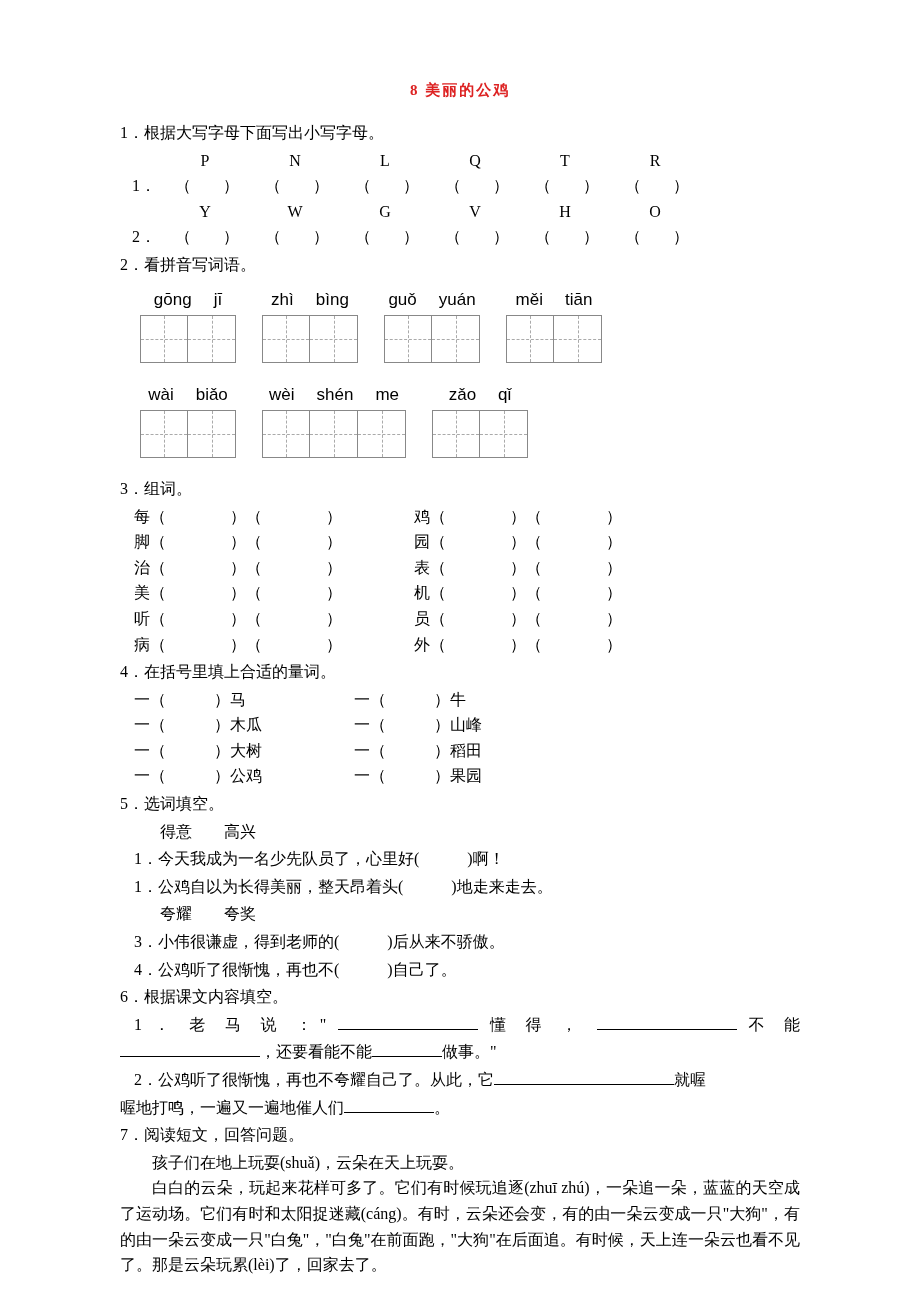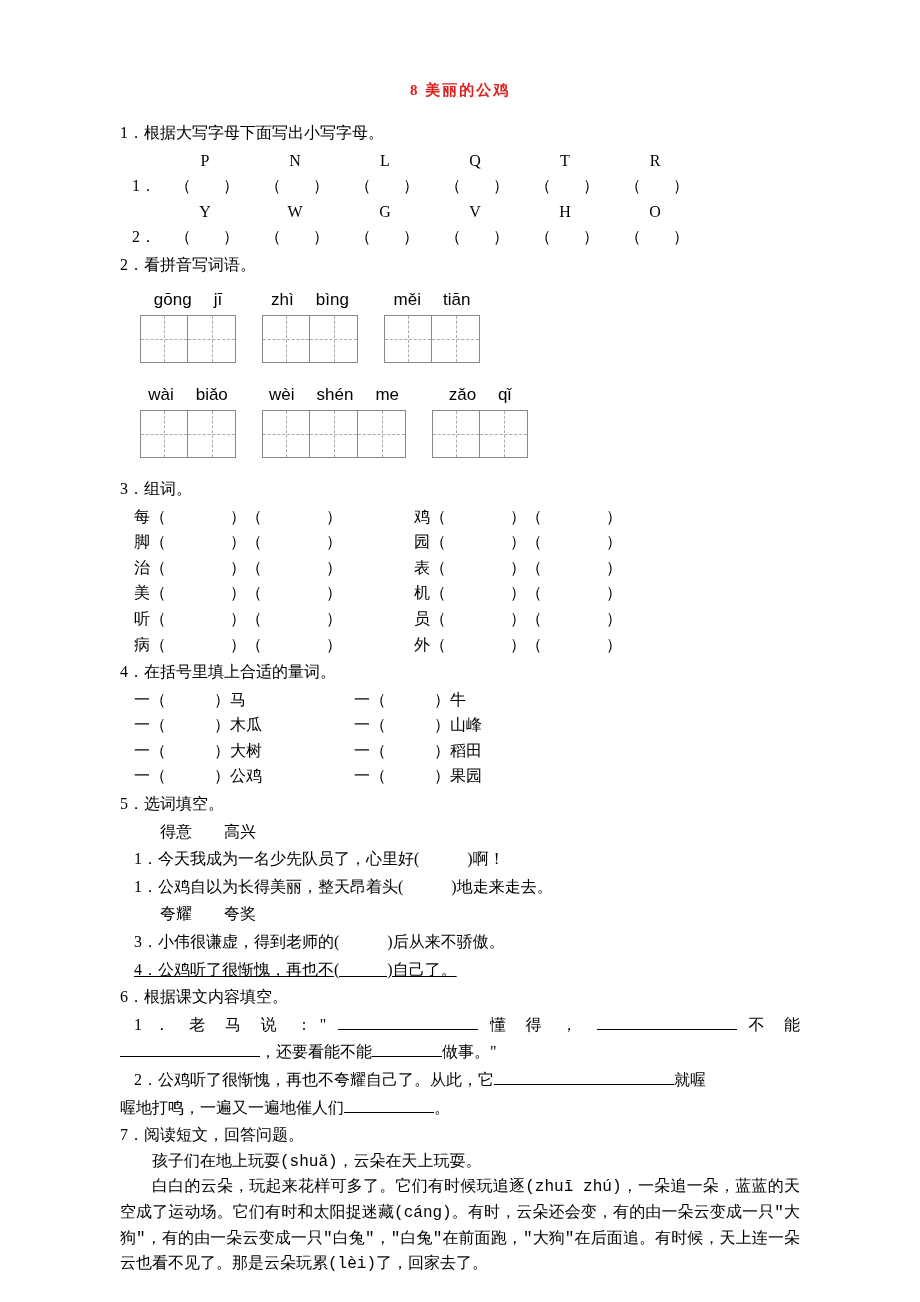--- a/index.html
+++ b/index.html
@@ -127,21 +127,20 @@
     min-width: 70px;
     height: 14px;
     vertical-align: baseline;
   }
   .justify-line {
     text-align: justify;
     text-align-last: justify;
   }
   .reading {
     text-indent: 2em;
-    font-family: Liberation Mono, monospace;
   }
 </style>
 </head>
 <body>
 
 <div class="page">
 
   <div class="title">8 美丽的公鸡</div>
 
   <div class="q-line">1．根据大写字母下面写出小写字母。</div>
@@ -198,20 +197,30 @@
           <span>zhì</span>
           <span>bìng</span>
         </div>
         <div class="boxes">
             <div class="box"></div>
             <div class="box"></div>
           </div>
       </div>
       <div class="pinyin-block">
         <div class="pinyin-labels">
+          <span>guǒ</span>
+          <span>yuán</span>
+        </div>
+        <div class="boxes">
+            <div class="box"></div>
+            <div class="box"></div>
+          </div>
+      </div>
+      <div class="pinyin-block">
+        <div class="pinyin-labels">
           <span>měi</span>
           <span>tiān</span>
         </div>
         <div class="boxes">
             <div class="box"></div>
             <div class="box"></div>
           </div>
       </div>
     </div>
 
@@ -298,21 +307,21 @@
       <div class="liang-col">一（　　　）果园</div>
     </div>
   </div>
 
   <div class="q-line">5．选词填空。</div>
   <div class="q-line" style="padding-left:40px;">得意　　高兴</div>
   <div class="q-line" style="padding-left:14px;">1．今天我成为一名少先队员了，心里好(　　　)啊！</div>
   <div class="q-line" style="padding-left:14px;">1．公鸡自以为长得美丽，整天昂着头(　　　)地走来走去。</div>
   <div class="q-line" style="padding-left:40px;">夸耀　　夸奖</div>
   <div class="q-line" style="padding-left:14px;">3．小伟很谦虚，得到老师的(　　　)后从来不骄傲。</div>
-  <div class="q-line" style="padding-left:14px;text-decoration:underline;">4．公鸡听了很惭愧，再也不(　　　)自己了。</div>
+  <div class="q-line" style="padding-left:14px;">4．公鸡听了很惭愧，再也不(　　　)自己了。</div>
 
   <div class="q-line">6．根据课文内容填空。</div>
   <div class="q-line justify-line" style="padding-left:14px;">
     <span>1 ． 老 马 说 ：" </span><span class="fill-long"></span><span> 懂 得 ， </span><span class="fill-long"></span><span> 不 能</span>
   </div>
   <div class="q-line">
     <span class="fill-long"></span><span>，还要看能不能</span><span class="fill-short"></span><span>做事。"</span>
   </div>
   <div class="q-line" style="padding-left:14px;">
     <span>2．公鸡听了很惭愧，再也不夸耀自己了。从此，它</span><span class="fill-long" style="min-width:180px;"></span><span>就喔</span>

